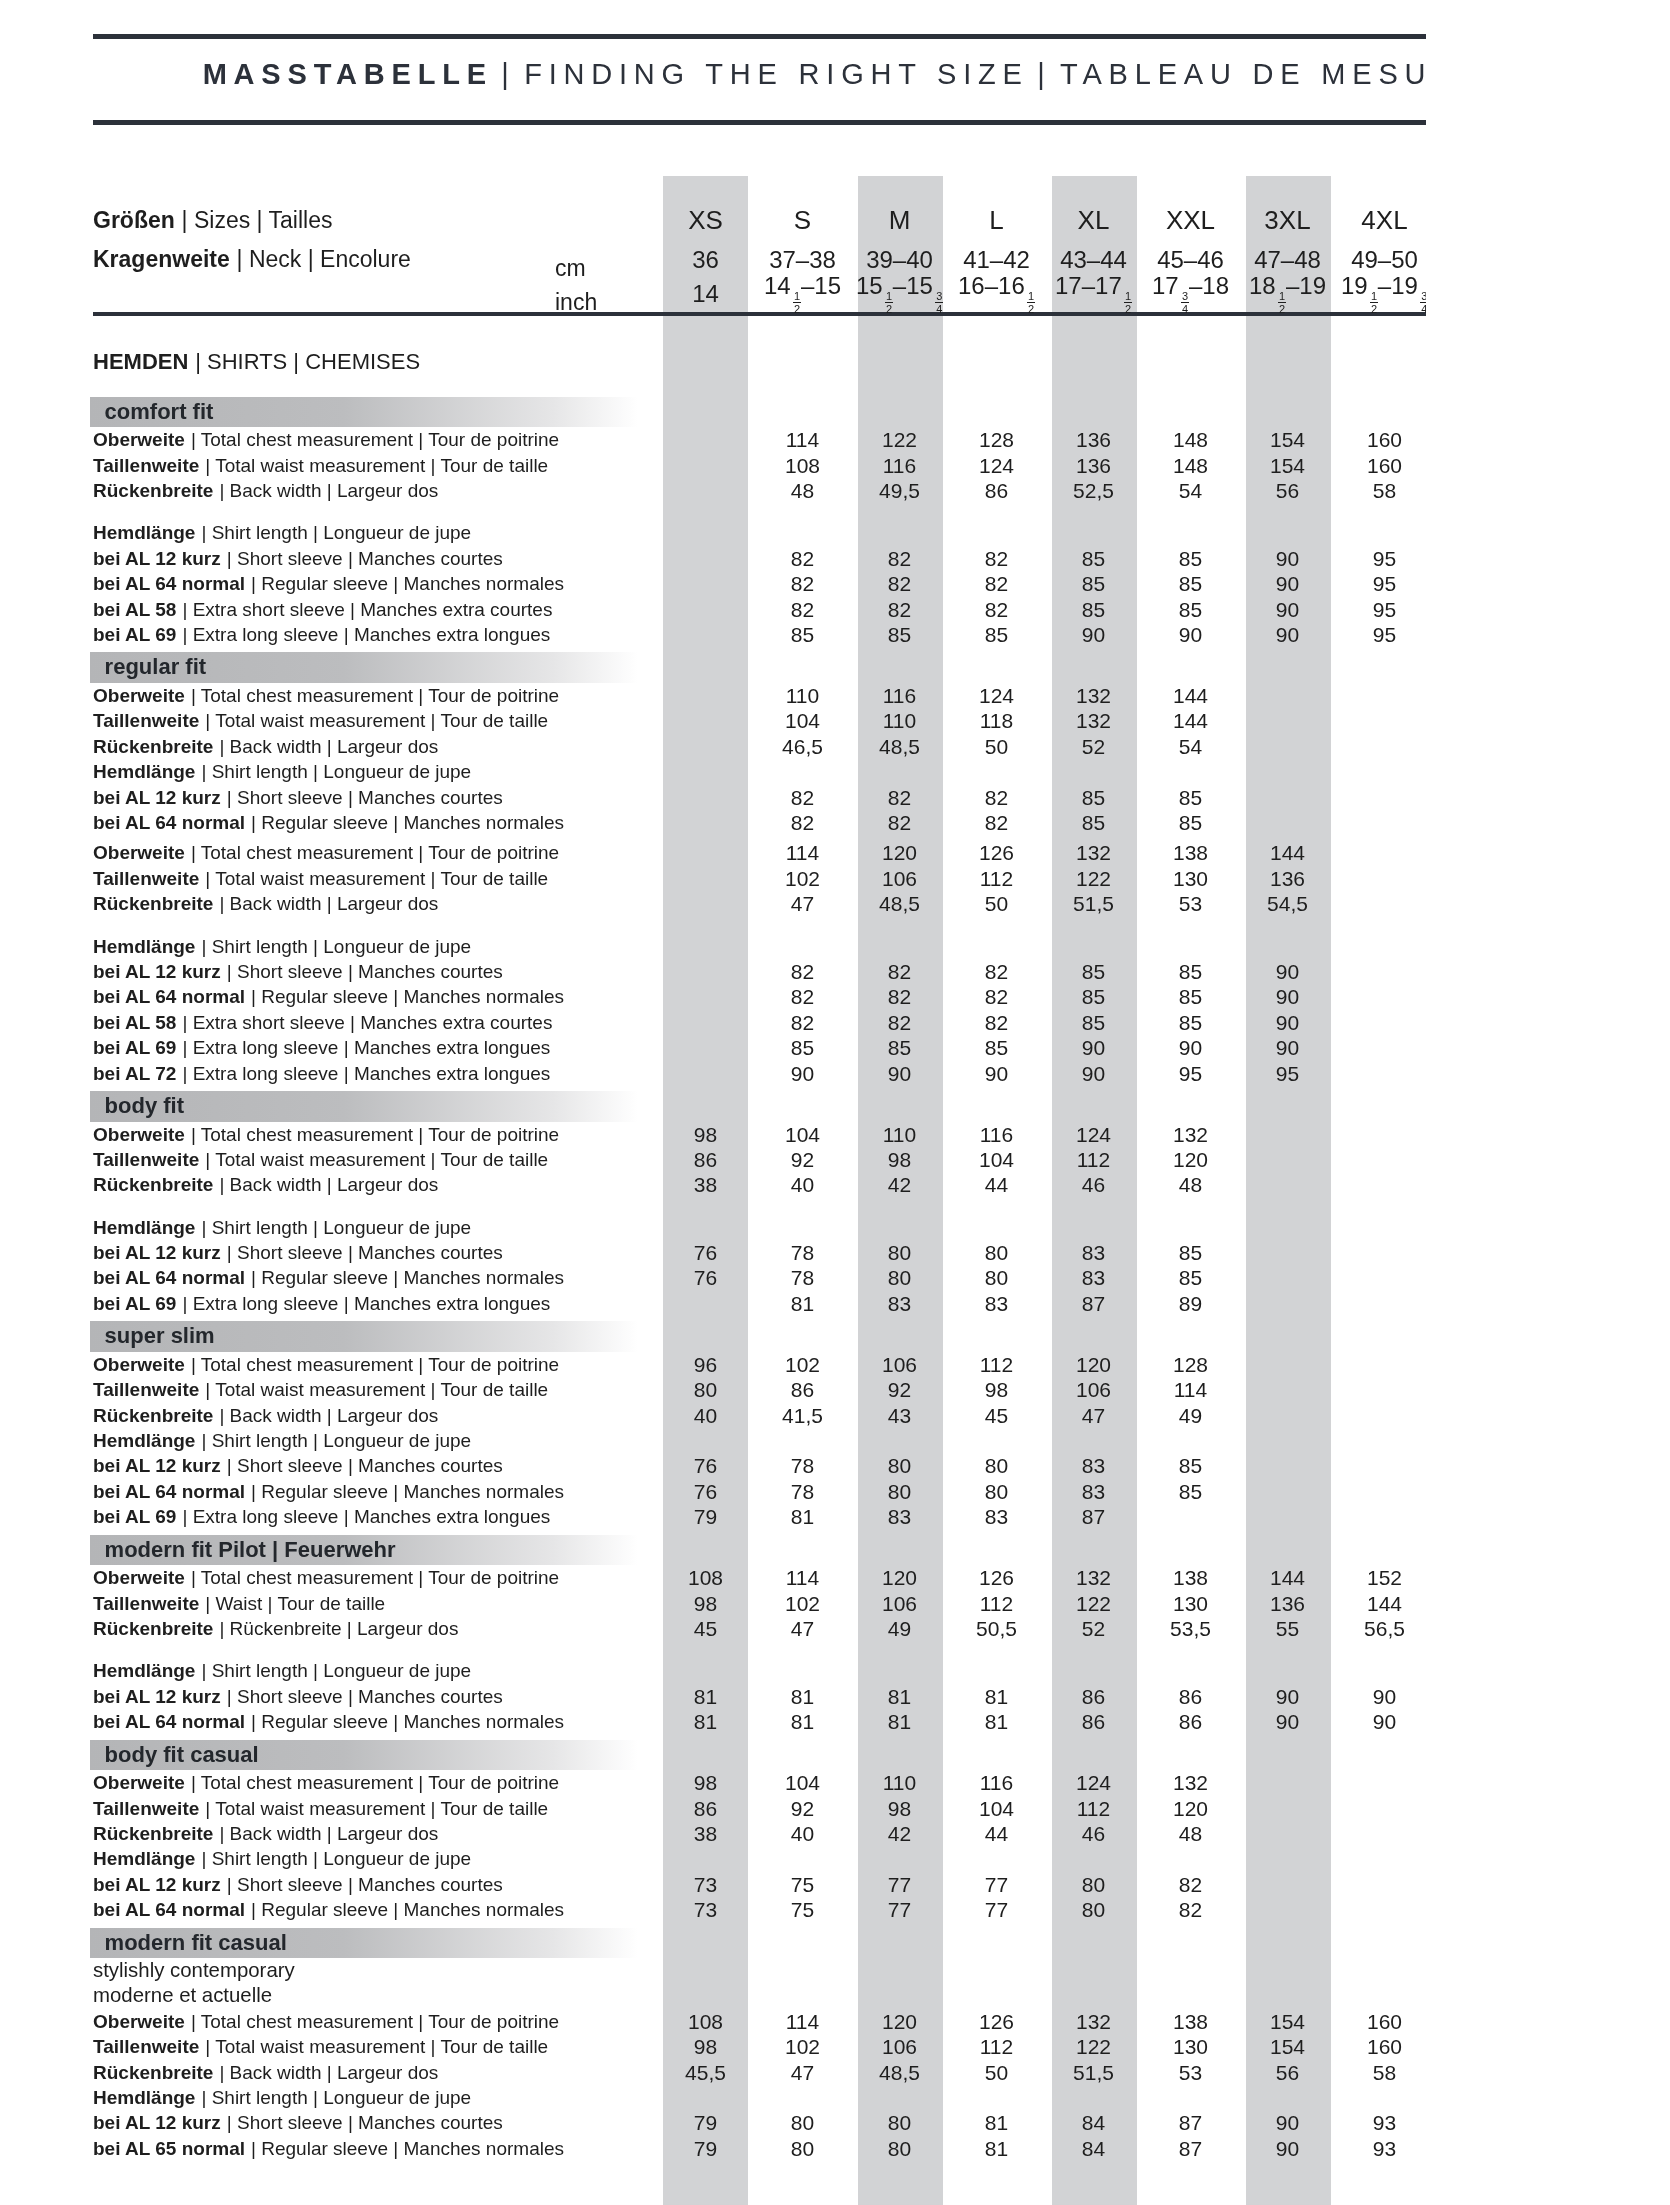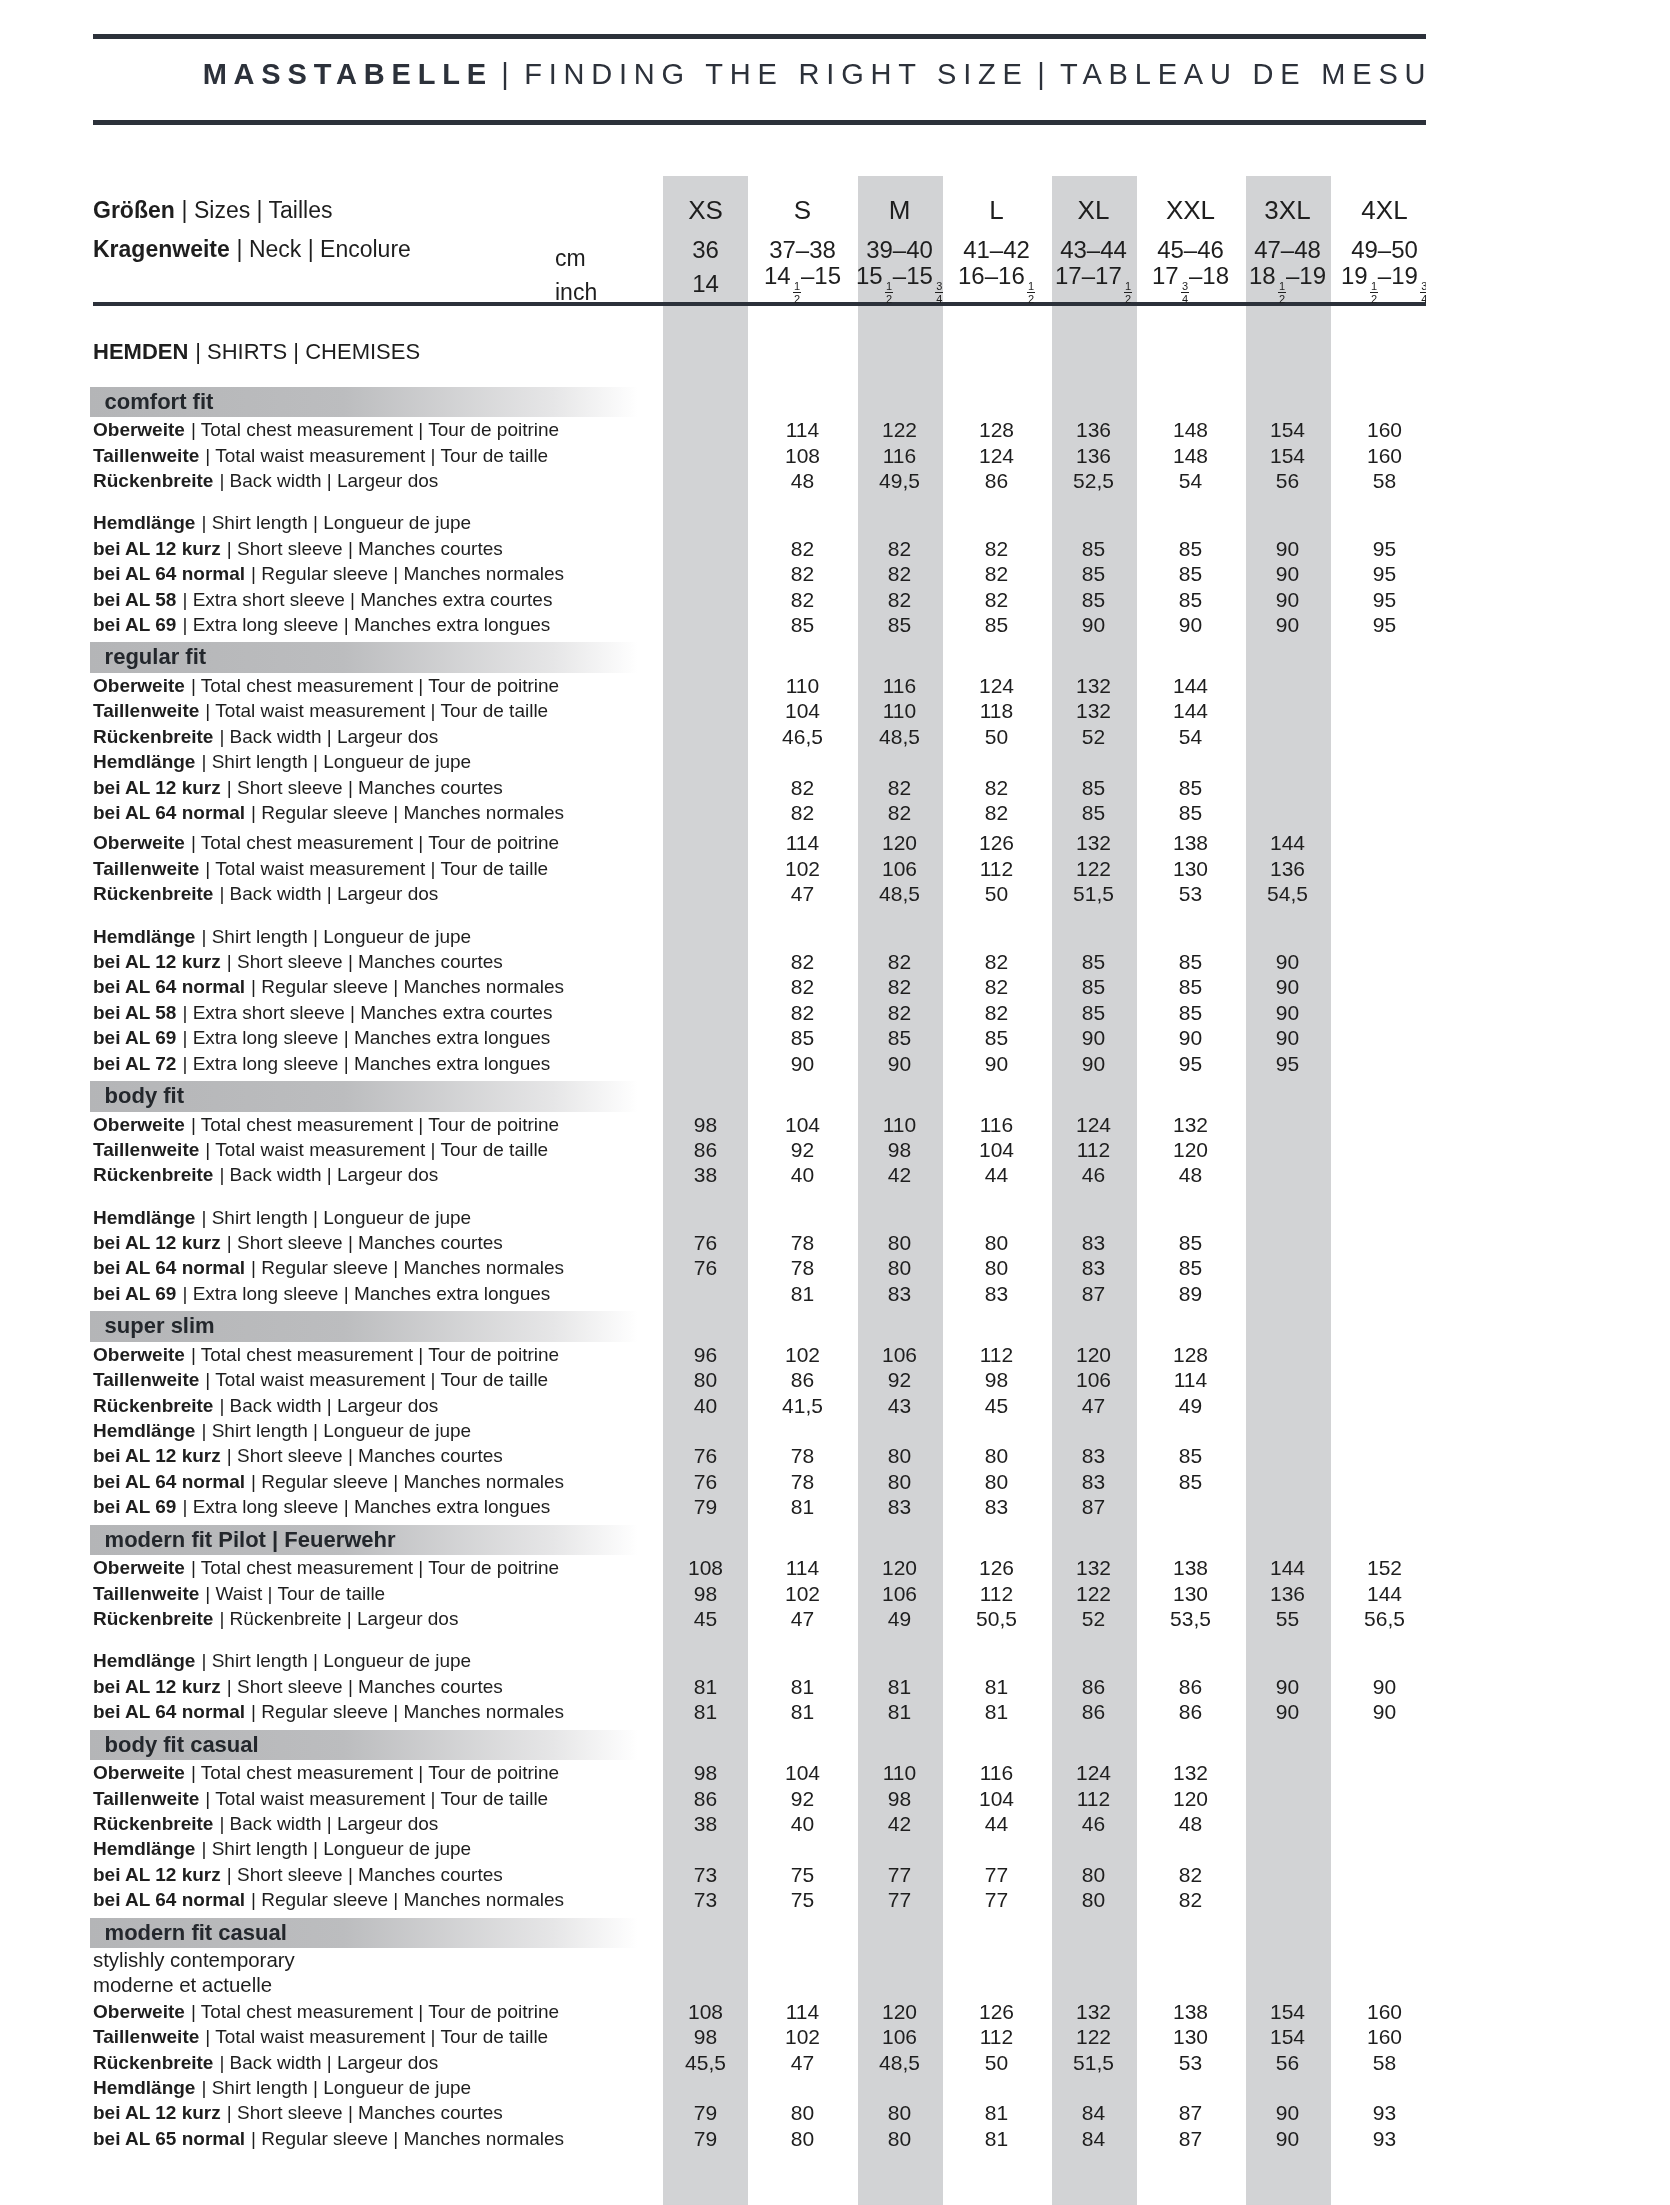--- a/index.html
+++ b/index.html
@@ -25,21 +25,21 @@
     text-align: center; white-space: nowrap;
     font-size: 29px; letter-spacing: 6.8px; font-weight: 400; color: #2c313a;
   }
   .title .tb { font-weight: 700; }
   .title .sep { margin: 0 8.5px; font-weight: 400; }
 
   
   .content { position: absolute; left: 93px; top: 176px; width: 1537px; }
 
   .hrow { display: grid; grid-template-columns: 564px repeat(10, 97px); align-items: center; }
-  .hrow.sizes { margin-top: 17px; height: 34px; font-size: 26px; }
+  .hrow.sizes { margin-top: 27px; height: 34px; font-size: 26px; }
   .hrow.cmrow  { height: 34px; font-size: 24px; }
   .hrow.inrow  { height: 37px; font-size: 24px; }
   .hlbl { display: flex; align-items: center; font-size: 23px; white-space: nowrap; }
   .hlbl .hname { flex: 1; }
   .hlbl .hb { font-weight: 700; }
   .hlbl .hr { font-weight: 400; margin-left: 6.8px; }
   .hlbl .hunit { width: 102px; font-weight: 400; font-size: 23px; margin-top: 18px; }
   .cell { text-align: center; }
 
   .thinrule { margin-top: 4.2px; height: 3.4px; width: 1529px; background: #2c313a; }

